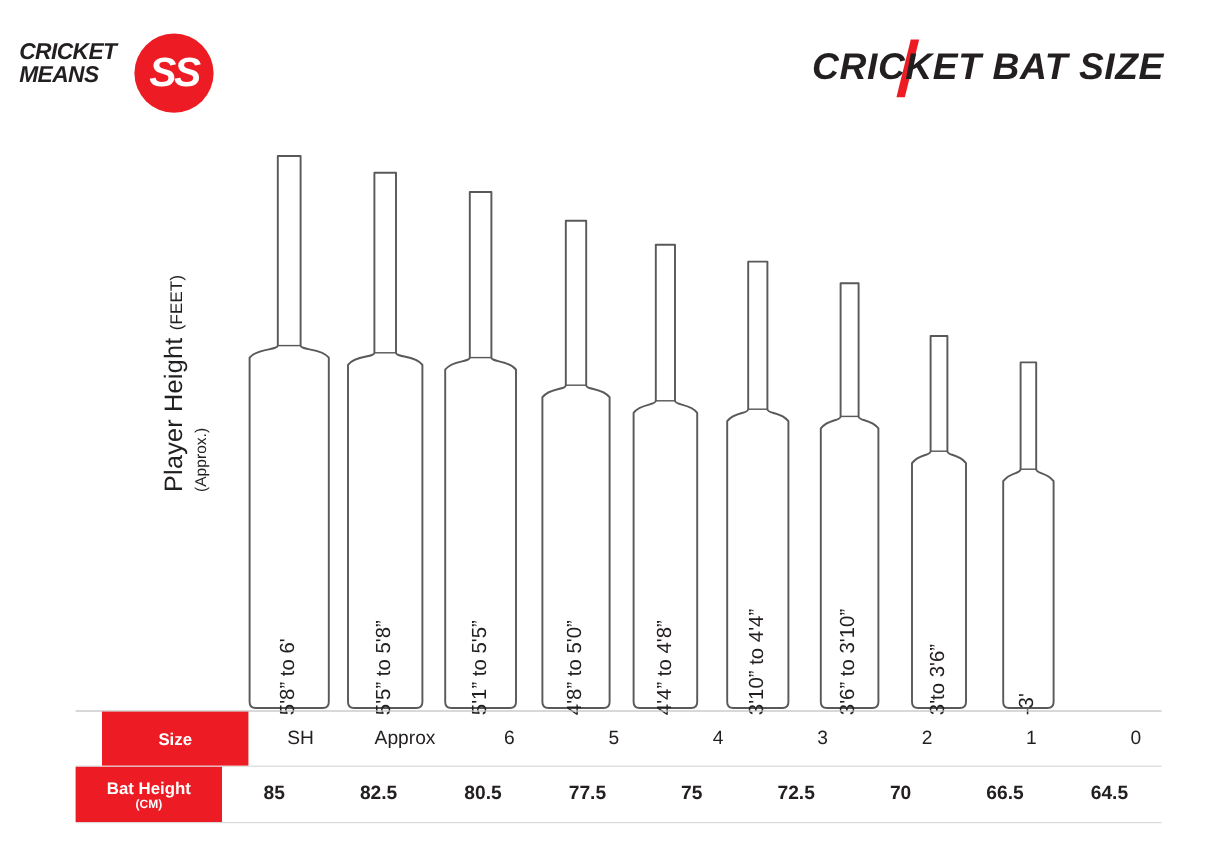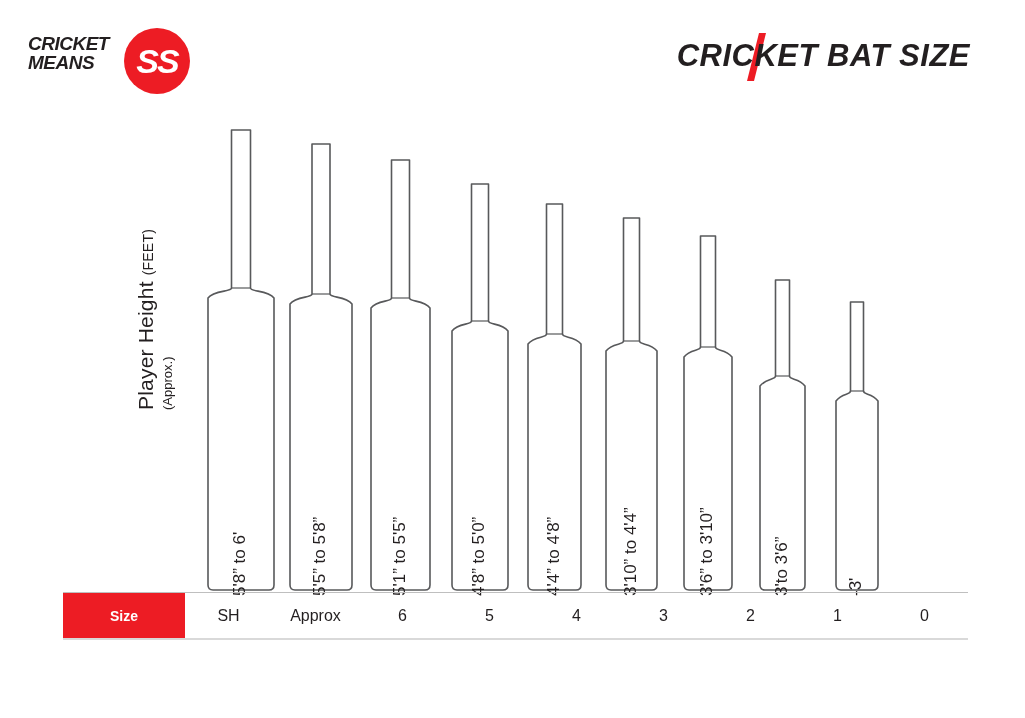--- a/index.html
+++ b/index.html
@@ -5,21 +5,21 @@
   * { box-sizing: border-box; margin: 0; padding: 0; }
   html, body {
     width: 1025px; height: 718px;
     background: #ffffff;
     font-family: "Liberation Sans", sans-serif;
     overflow: hidden;
   }
   #page { position: relative; width: 1025px; height: 718px; background:#fff; }
 
   
-  .logo { position: absolute; left: 28px; top: 26px; width: 175px; height: 70px; }
+  .logo { position: absolute; left: 16px; top: 26px; width: 175px; height: 70px; }
   .logo-text {
     position: absolute; left: 0; top: 8px;
     font-family: "Liberation Sans", sans-serif;
     font-weight: 700; font-style: italic;
     font-size: 19px; line-height: 19px; letter-spacing: -0.5px;
     color: #231f20; text-transform: uppercase;
   }
   .logo-text .l2 { display:block;font-style:italic; }
   .logo-ball {
     position: absolute; left: 96px; top: 2px;
@@ -70,21 +70,21 @@
     position: absolute;
     transform-origin: left bottom;
     transform: rotate(-90deg);
     white-space: nowrap;
     font-size: 17px; color: #231f20; font-weight: 400;
   }
 
   
   .table { position: absolute; left: 63px; top: 592px; width: 905px; }
   .trow { display: flex; width: 100%; }
-  .trow.r1 { height: 45px; }
+  .trow.r1 { height: 45px; margin-left: 22px; }
   .trow.r2 { height: 46px; }
   .hcell {
     width: 122px; flex: 0 0 122px;
     background: #ed1c24; color: #fff;
     display: flex; flex-direction: column;
     align-items: center; justify-content: center;
     font-weight: 700; font-size: 14px;
   }
   .hcell .unit { font-size: 10px; font-weight: 700; }
   .dcell {
@@ -199,16 +199,33 @@
           <div class="dcell">6</div>
           <div class="dcell">5</div>
           <div class="dcell">4</div>
           <div class="dcell">3</div>
           <div class="dcell">2</div>
           <div class="dcell">1</div>
           <div class="dcell">0</div>
         </div>
     </div>
     <div class="tline"></div>
+    <div class="trow r2">
+      <div class="hcell">
+        <span>Bat Height</span>
+        <span class="unit">(CM)</span>
+      </div>
+      <div id="height-cells" style="flex:1 1 0; display:flex;">
+          <div class="dcell">85</div>
+          <div class="dcell">82.5</div>
+          <div class="dcell">80.5</div>
+          <div class="dcell">77.5</div>
+          <div class="dcell">75</div>
+          <div class="dcell">72.5</div>
+          <div class="dcell">70</div>
+          <div class="dcell">66.5</div>
+          <div class="dcell">64.5</div>
+        </div>
+    </div>
     <div class="tline"></div>
   </div>
 
 </div>
 
 </body></html>

